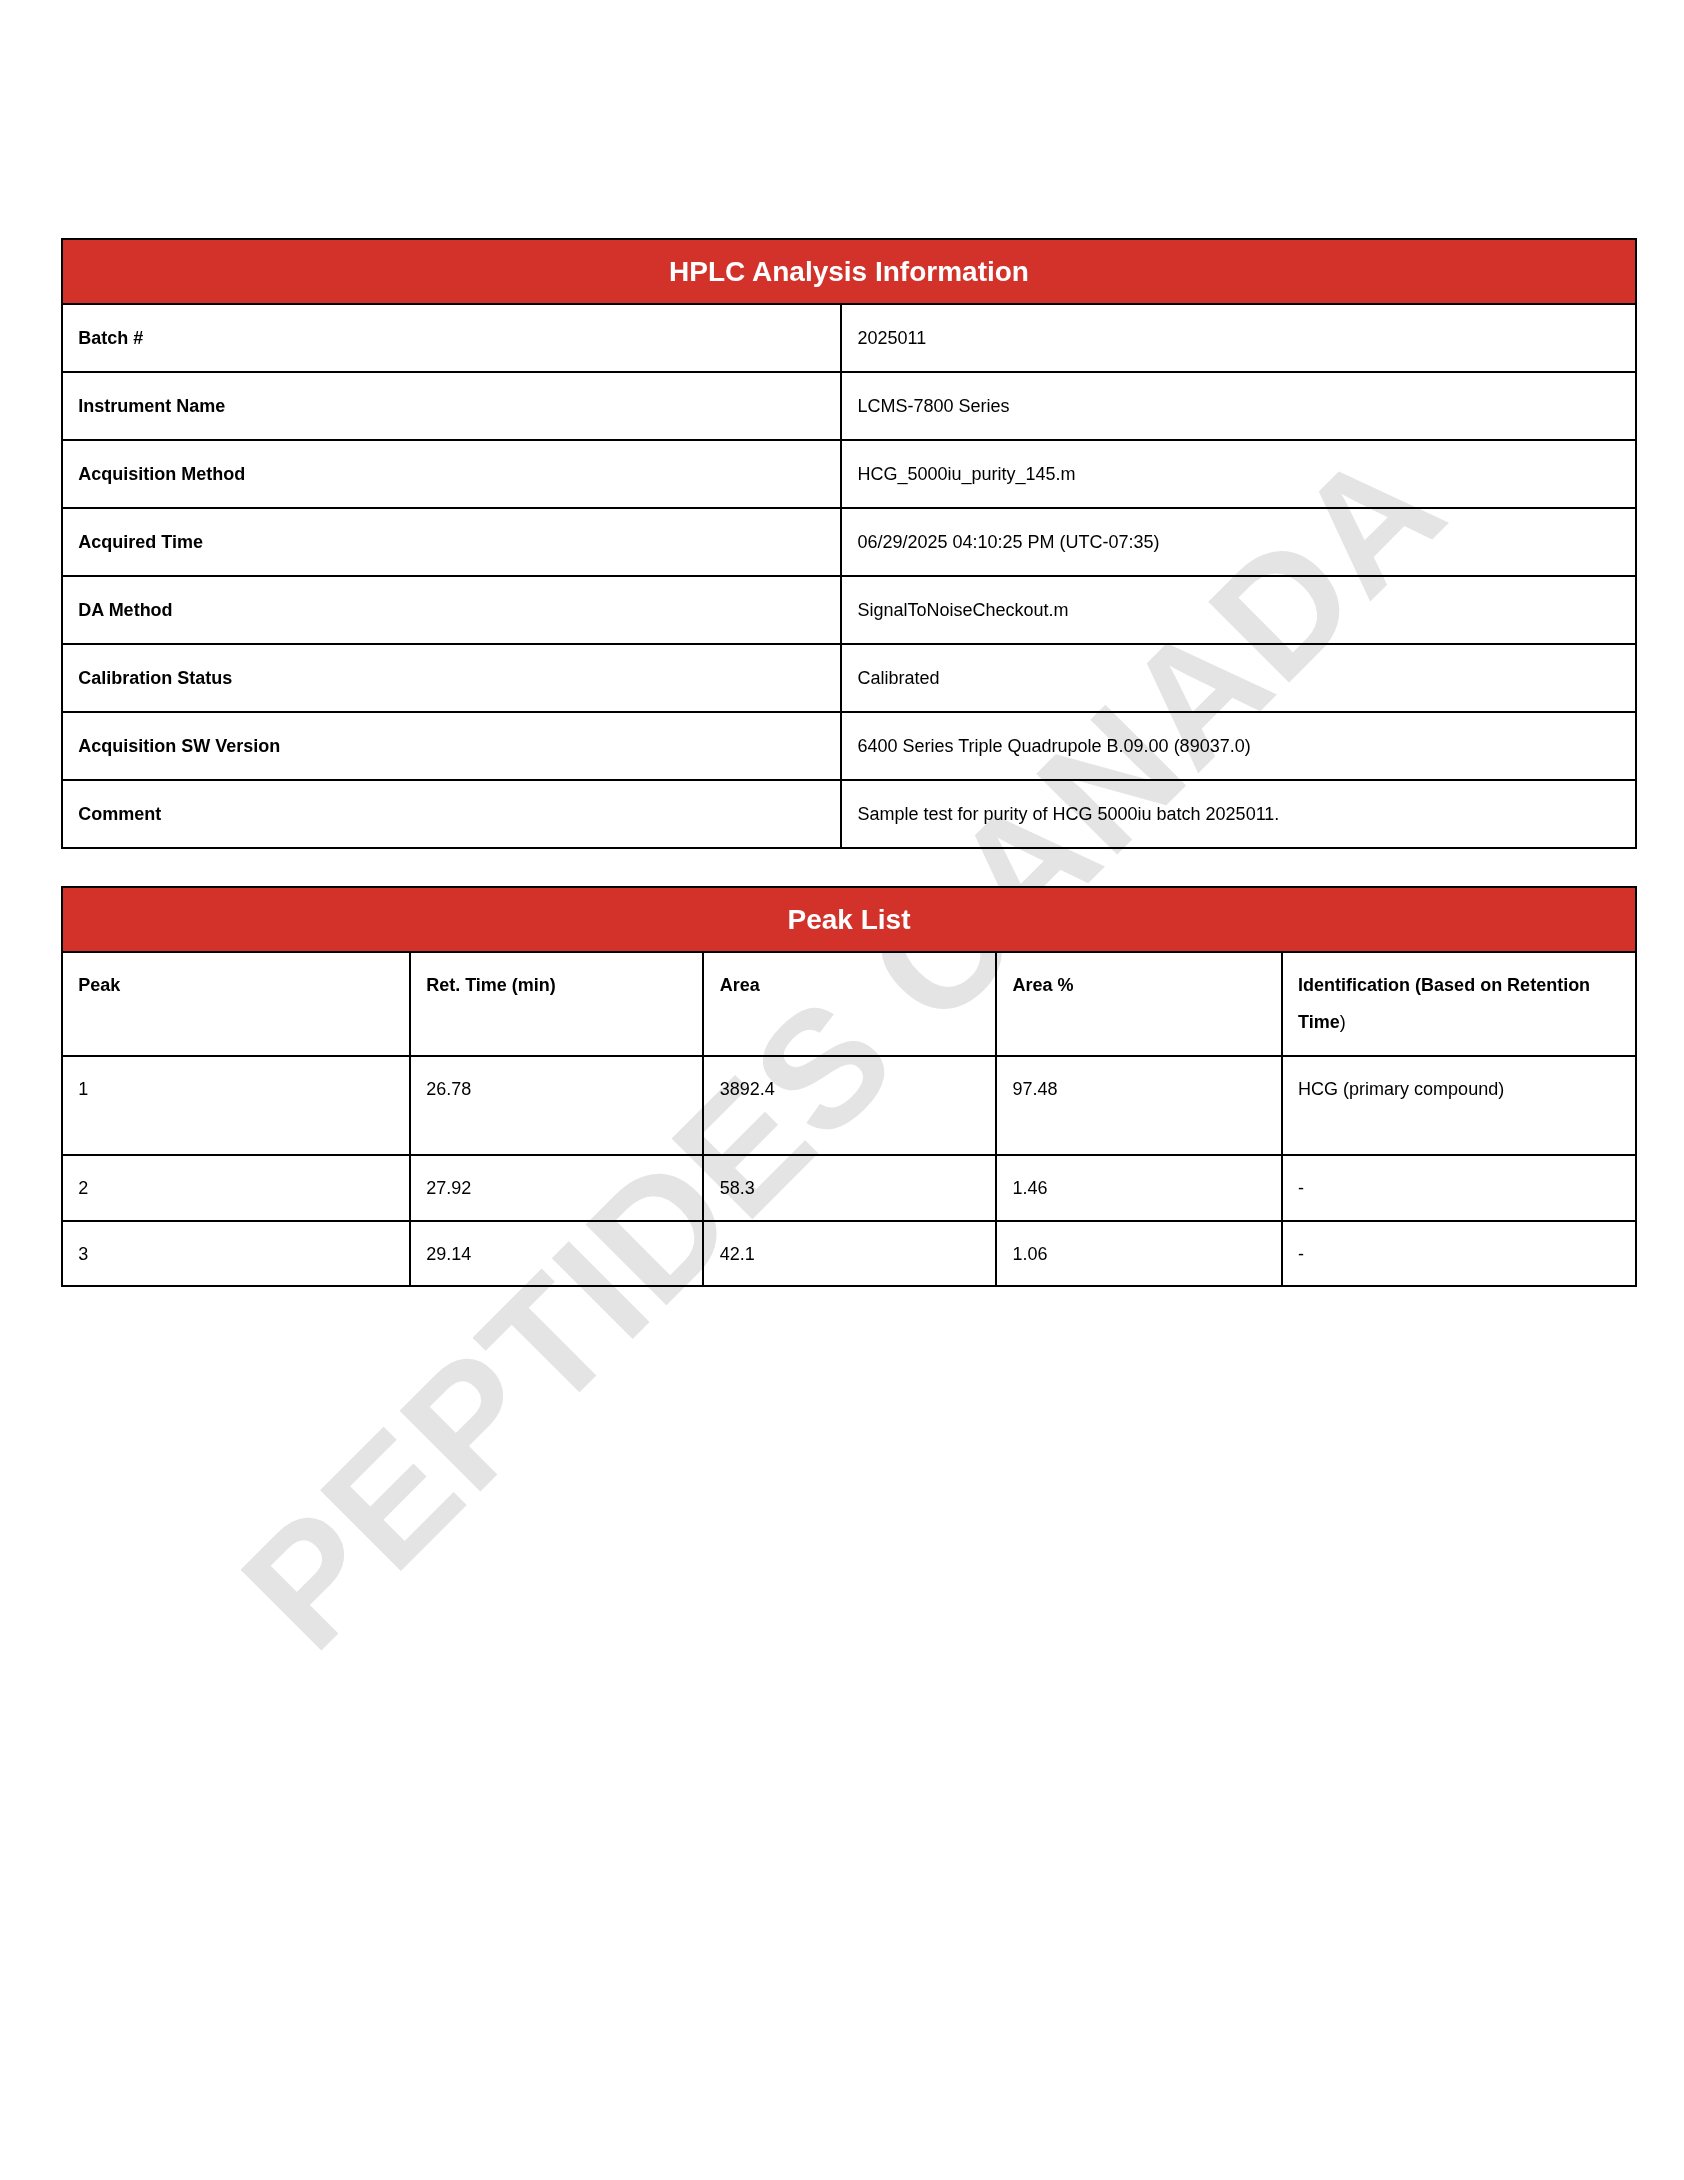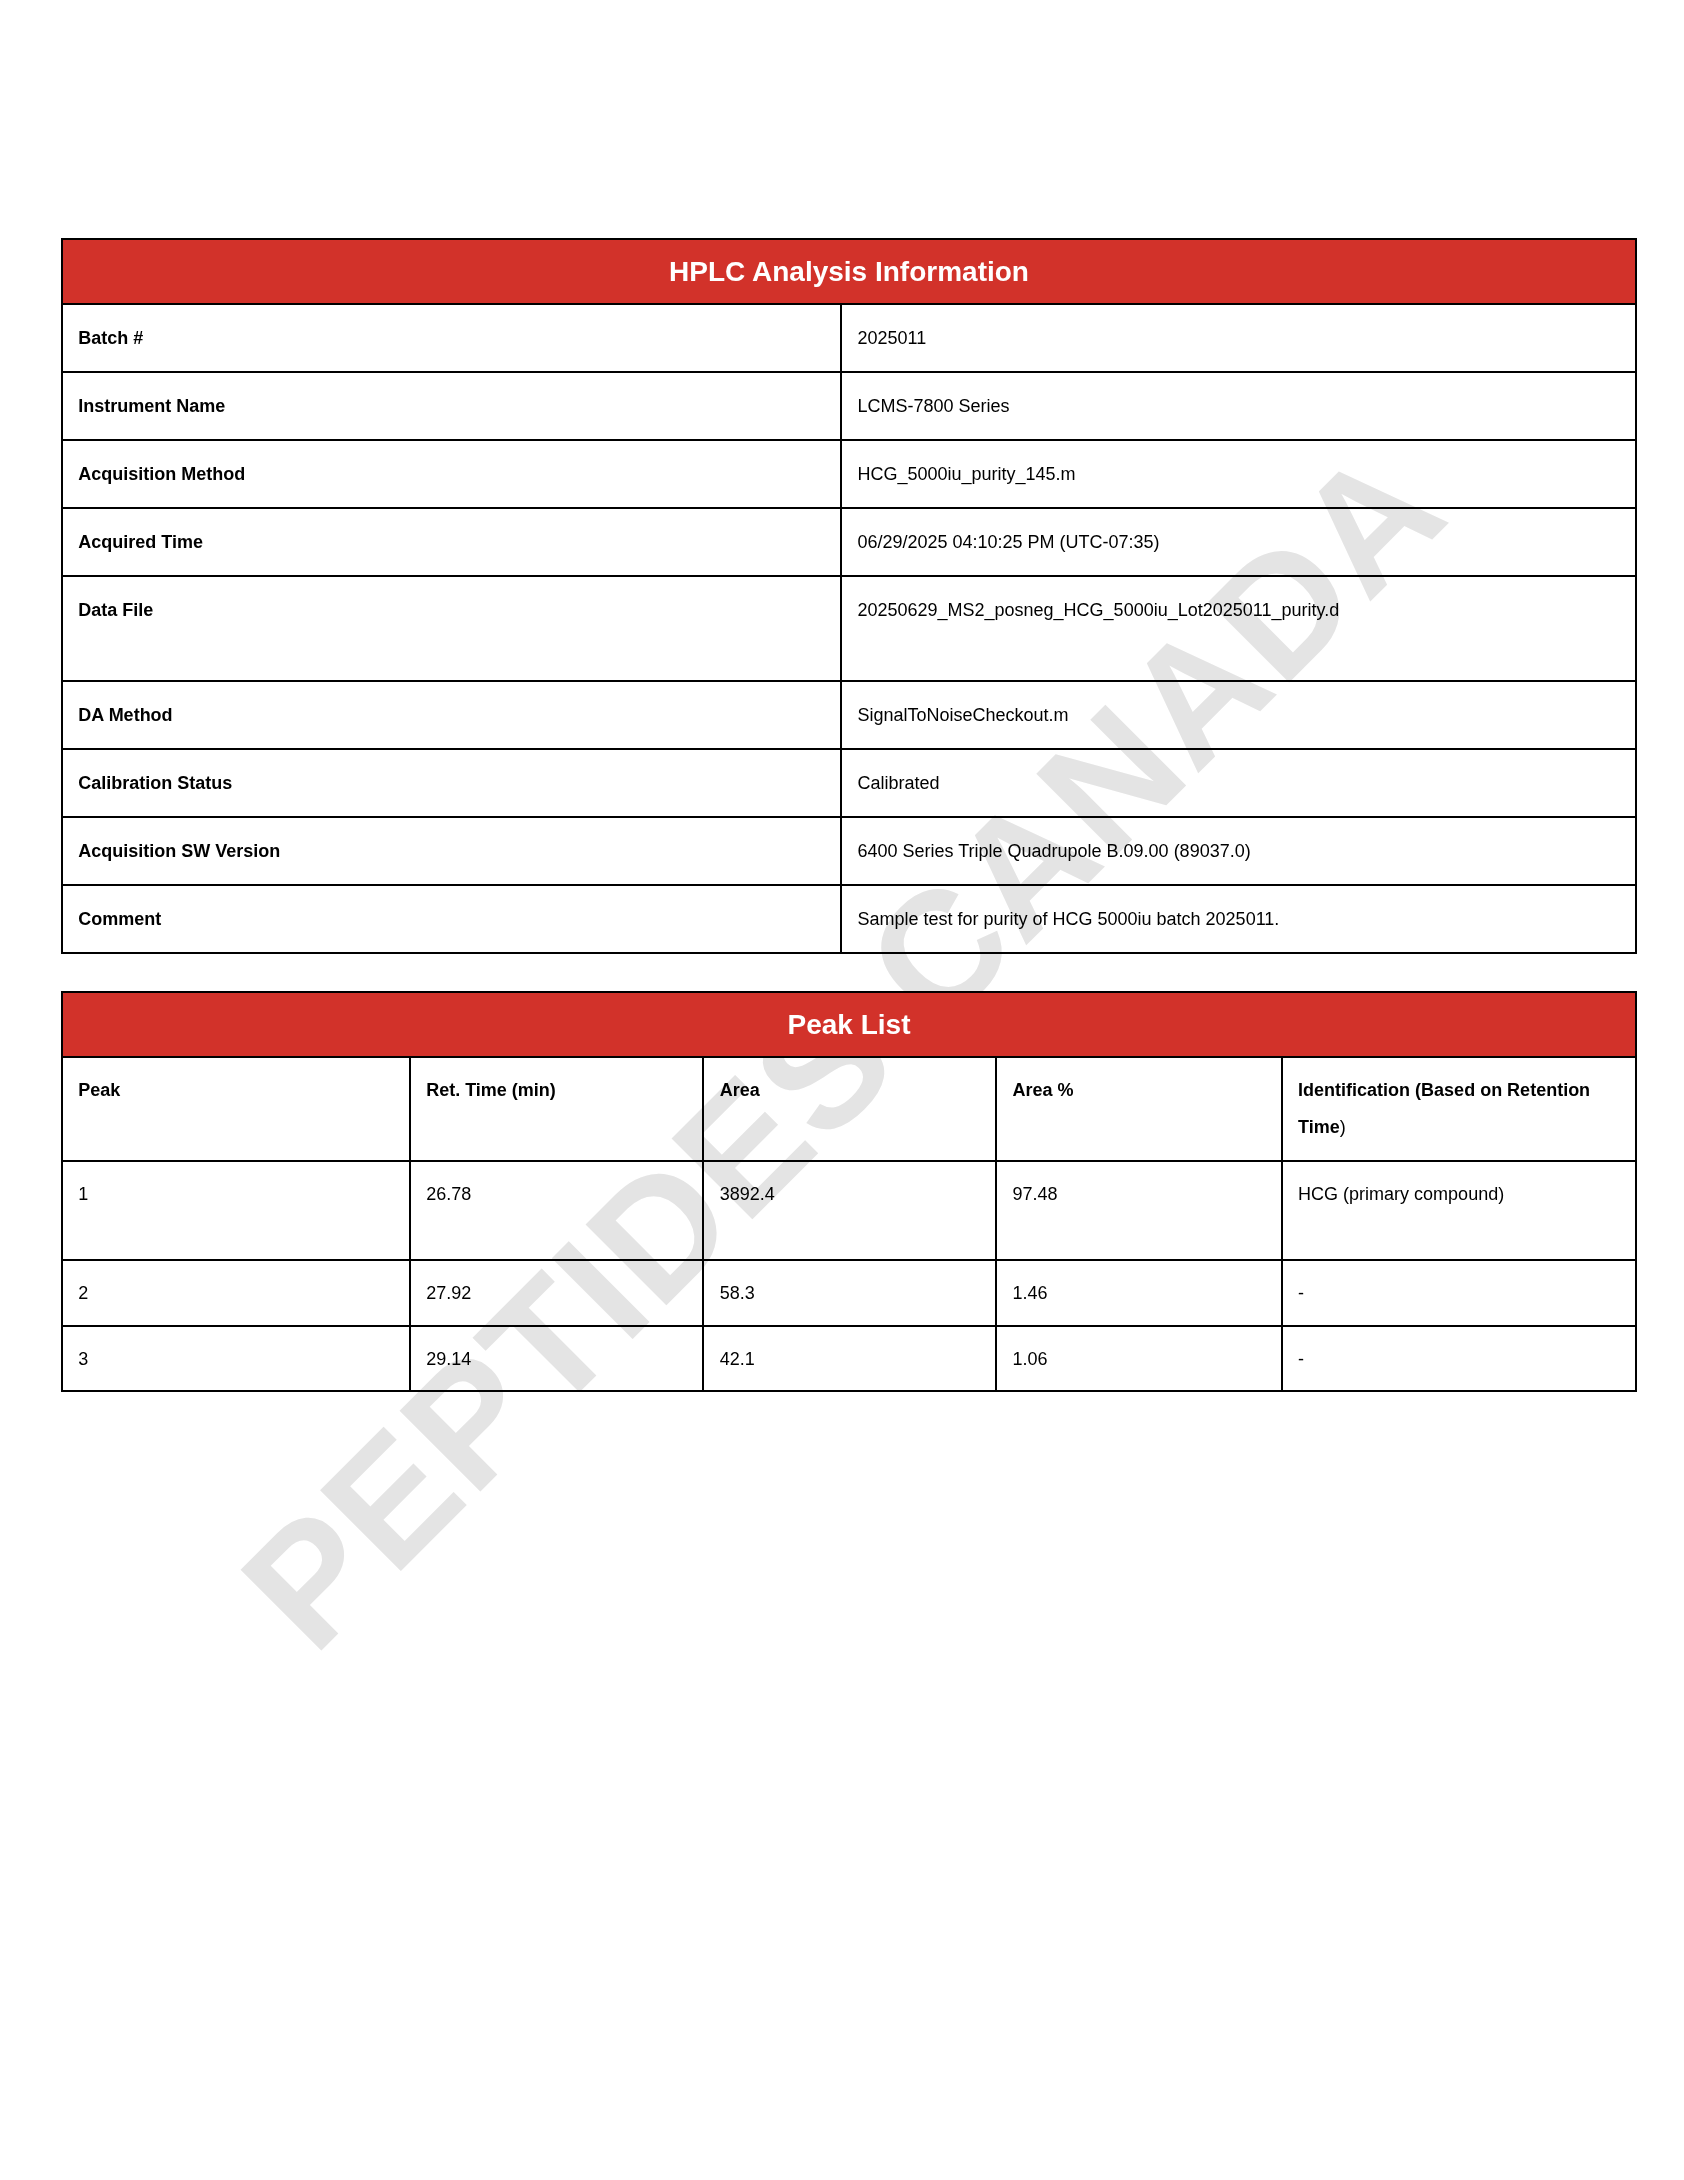--- a/index.html
+++ b/index.html
@@ -109,26 +109,20 @@
       <td>LCMS-7800 Series</td>
     </tr>
     <tr class="r">
       <td class="lbl">Acquisition Method</td>
       <td>HCG_5000iu_purity_145.m</td>
     </tr>
     <tr class="r">
       <td class="lbl">Acquired Time</td>
       <td>06/29/2025 04:10:25 PM (UTC-07:35)</td>
     </tr>
-    <tr class="rd">
-      <td class="lbl">Data File</td>
-      <td>
-            <div class="wrap-narrow">20250629_MS2_posneg_HCG_5000iu_Lot2025011_purity.d</div>
-          </td>
-    </tr>
     <tr class="r">
       <td class="lbl">DA Method</td>
       <td>SignalToNoiseCheckout.m</td>
     </tr>
     <tr class="r">
       <td class="lbl">Calibration Status</td>
       <td>Calibrated</td>
     </tr>
     <tr class="r">
       <td class="lbl">Acquisition SW Version</td>

